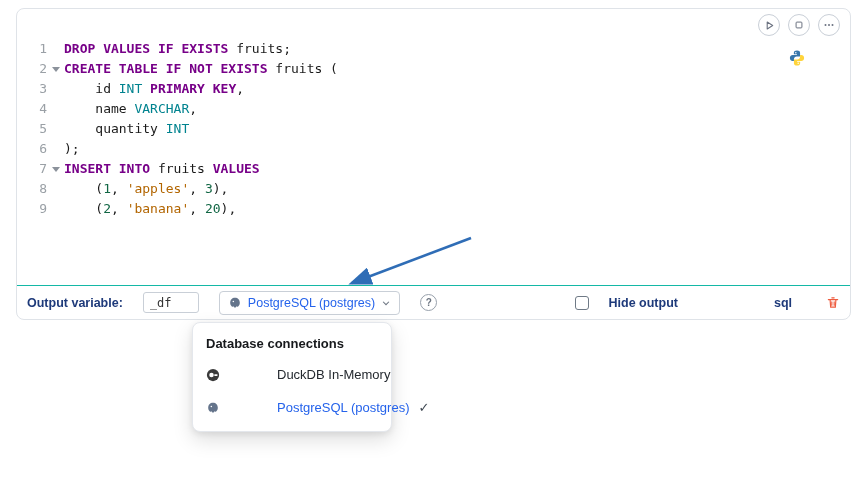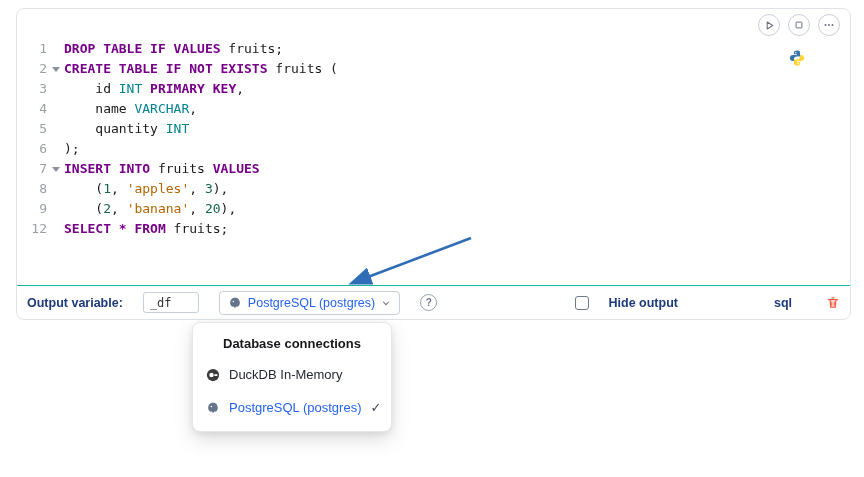--- a/index.html
+++ b/index.html
@@ -40,27 +40,27 @@
   .help{width:15px;height:15px;border:1px solid #97a0ab;border-radius:50%;color:#6b7480;
         font-size:10px;font-weight:bold;display:flex;align-items:center;justify-content:center;cursor:pointer;}
   .checkbox{width:14px;height:14px;border:1.5px solid #6f7a86;border-radius:3px;background:#fff;
             box-sizing:border-box;margin-left:auto;cursor:pointer;flex:none;}
   .lang-badge{font-size:12.5px;font-weight:bold;color:var(--navy,#1e3a7a);margin-left:76px;cursor:pointer;}
   .trash-btn{background:none;border:none;padding:0;margin-left:14px;cursor:pointer;display:flex;}
 
   
   .dropdown{position:absolute;left:192px;top:322px;width:200px;background:#fff;z-index:40;
             border:1px solid #e4e7ec;border-radius:8px;padding:4px 0 7px;box-sizing:border-box;
-            box-shadow:0 8px 20px rgba(0,0,0,.13),0 2px 6px rgba(0,0,0,.08);text-align:center;}
+            box-shadow:0 8px 20px rgba(0,0,0,.13),0 2px 6px rgba(0,0,0,.08);}
   .dd-header{padding:9px 13px 7px;font-size:13px;font-weight:bold;color:#17191c;}
   .dd-item{display:flex;align-items:center;gap:9px;height:33px;padding:0 13px;font-size:13px;
            color:#24292f;cursor:pointer;}
   .dd-item.selected .dd-label{color:var(--blue,#2563eb);}
   .dd-check{margin-left:auto;color:#3d4650;font-size:13px;}
-  .dd-label{white-space:nowrap;}
+  .dd-label{white-space:nowrap;margin-left:48px;}
 
   .arrow-note{position:absolute;left:0;top:0;z-index:60;pointer-events:none;}
 </style>
 </head>
 <body>
 
 <div class="page">
 
   <div class="cell">
 
@@ -95,21 +95,21 @@
         <path fill="#3776ab" d="M12 2c-2.6 0-4.2 1.1-4.2 3.1V7h4.1v1H6.3C4.2 8 2.5 9.3 2.5 12s1.7 4 3.8 4h1.6v-2.4c0-2 1.7-3.6 3.7-3.6h4.5V5.1C16.1 3.1 14.6 2 12 2zm-1.6 1.9a1 1 0 110 2 1 1 0 010-2z"></path>
         <path fill="#ffd43b" d="M12 22c2.6 0 4.2-1.1 4.2-3.1V17h-4.1v-1h5.6c2.1 0 3.8-1.3 3.8-4s-1.7-4-3.8-4h-1.6v2.4c0 2-1.7 3.6-3.7 3.6H7.9v4.9c0 2 1.5 3.1 4.1 3.1zm1.6-1.9a1 1 0 110-2 1 1 0 010 2z"></path>
       </svg>
     </div>
 
     <div class="editor">
       <div>
           <div class="code-line">
             <span class="gutter">1</span>
             <span class="fold"></span>
-            <span class="code"><span class="tok-kw">DROP TABLE IF VALUES</span><span class="tok-plain"> fruits;</span></span>
+            <span class="code"><span class="tok-kw">DROP VALUES IF EXISTS</span><span class="tok-plain"> fruits;</span></span>
           </div>
           <div class="code-line">
             <span class="gutter">2</span>
             <span class="fold fold-on"></span>
             <span class="code"><span class="tok-kw">CREATE TABLE IF NOT EXISTS</span><span class="tok-plain"> fruits (</span></span>
           </div>
           <div class="code-line">
             <span class="gutter">3</span>
             <span class="fold"></span>
             <span class="code"><span class="tok-plain">    id </span><span class="tok-type">INT</span><span class="tok-plain"> </span><span class="tok-kw">PRIMARY KEY</span><span class="tok-plain">,</span></span>
@@ -136,25 +136,20 @@
           </div>
           <div class="code-line">
             <span class="gutter">8</span>
             <span class="fold"></span>
             <span class="code"><span class="tok-plain">    (</span><span class="tok-num">1</span><span class="tok-plain">, </span><span class="tok-str">'apples'</span><span class="tok-plain">, </span><span class="tok-num">3</span><span class="tok-plain">),</span></span>
           </div>
           <div class="code-line">
             <span class="gutter">9</span>
             <span class="fold"></span>
             <span class="code"><span class="tok-plain">    (</span><span class="tok-num">2</span><span class="tok-plain">, </span><span class="tok-str">'banana'</span><span class="tok-plain">, </span><span class="tok-num">20</span><span class="tok-plain">),</span></span>
-          </div>
-          <div class="code-line">
-            <span class="gutter">12</span>
-            <span class="fold"></span>
-            <span class="code"><span class="tok-kw">SELECT</span><span class="tok-plain"> </span><span class="tok-op">*</span><span class="tok-plain"> </span><span class="tok-kw">FROM</span><span class="tok-plain"> fruits;</span></span>
           </div>
         </div>
     </div>
 
     <div class="cell-footer">
       <span class="f-label">Output variable:</span>
       <input class="out-input" type="text" value="_df" style="">
       <button class="conn-btn">
         <span style="display:flex;">
           <svg width="14" height="14" viewBox="0 0 16 16">

